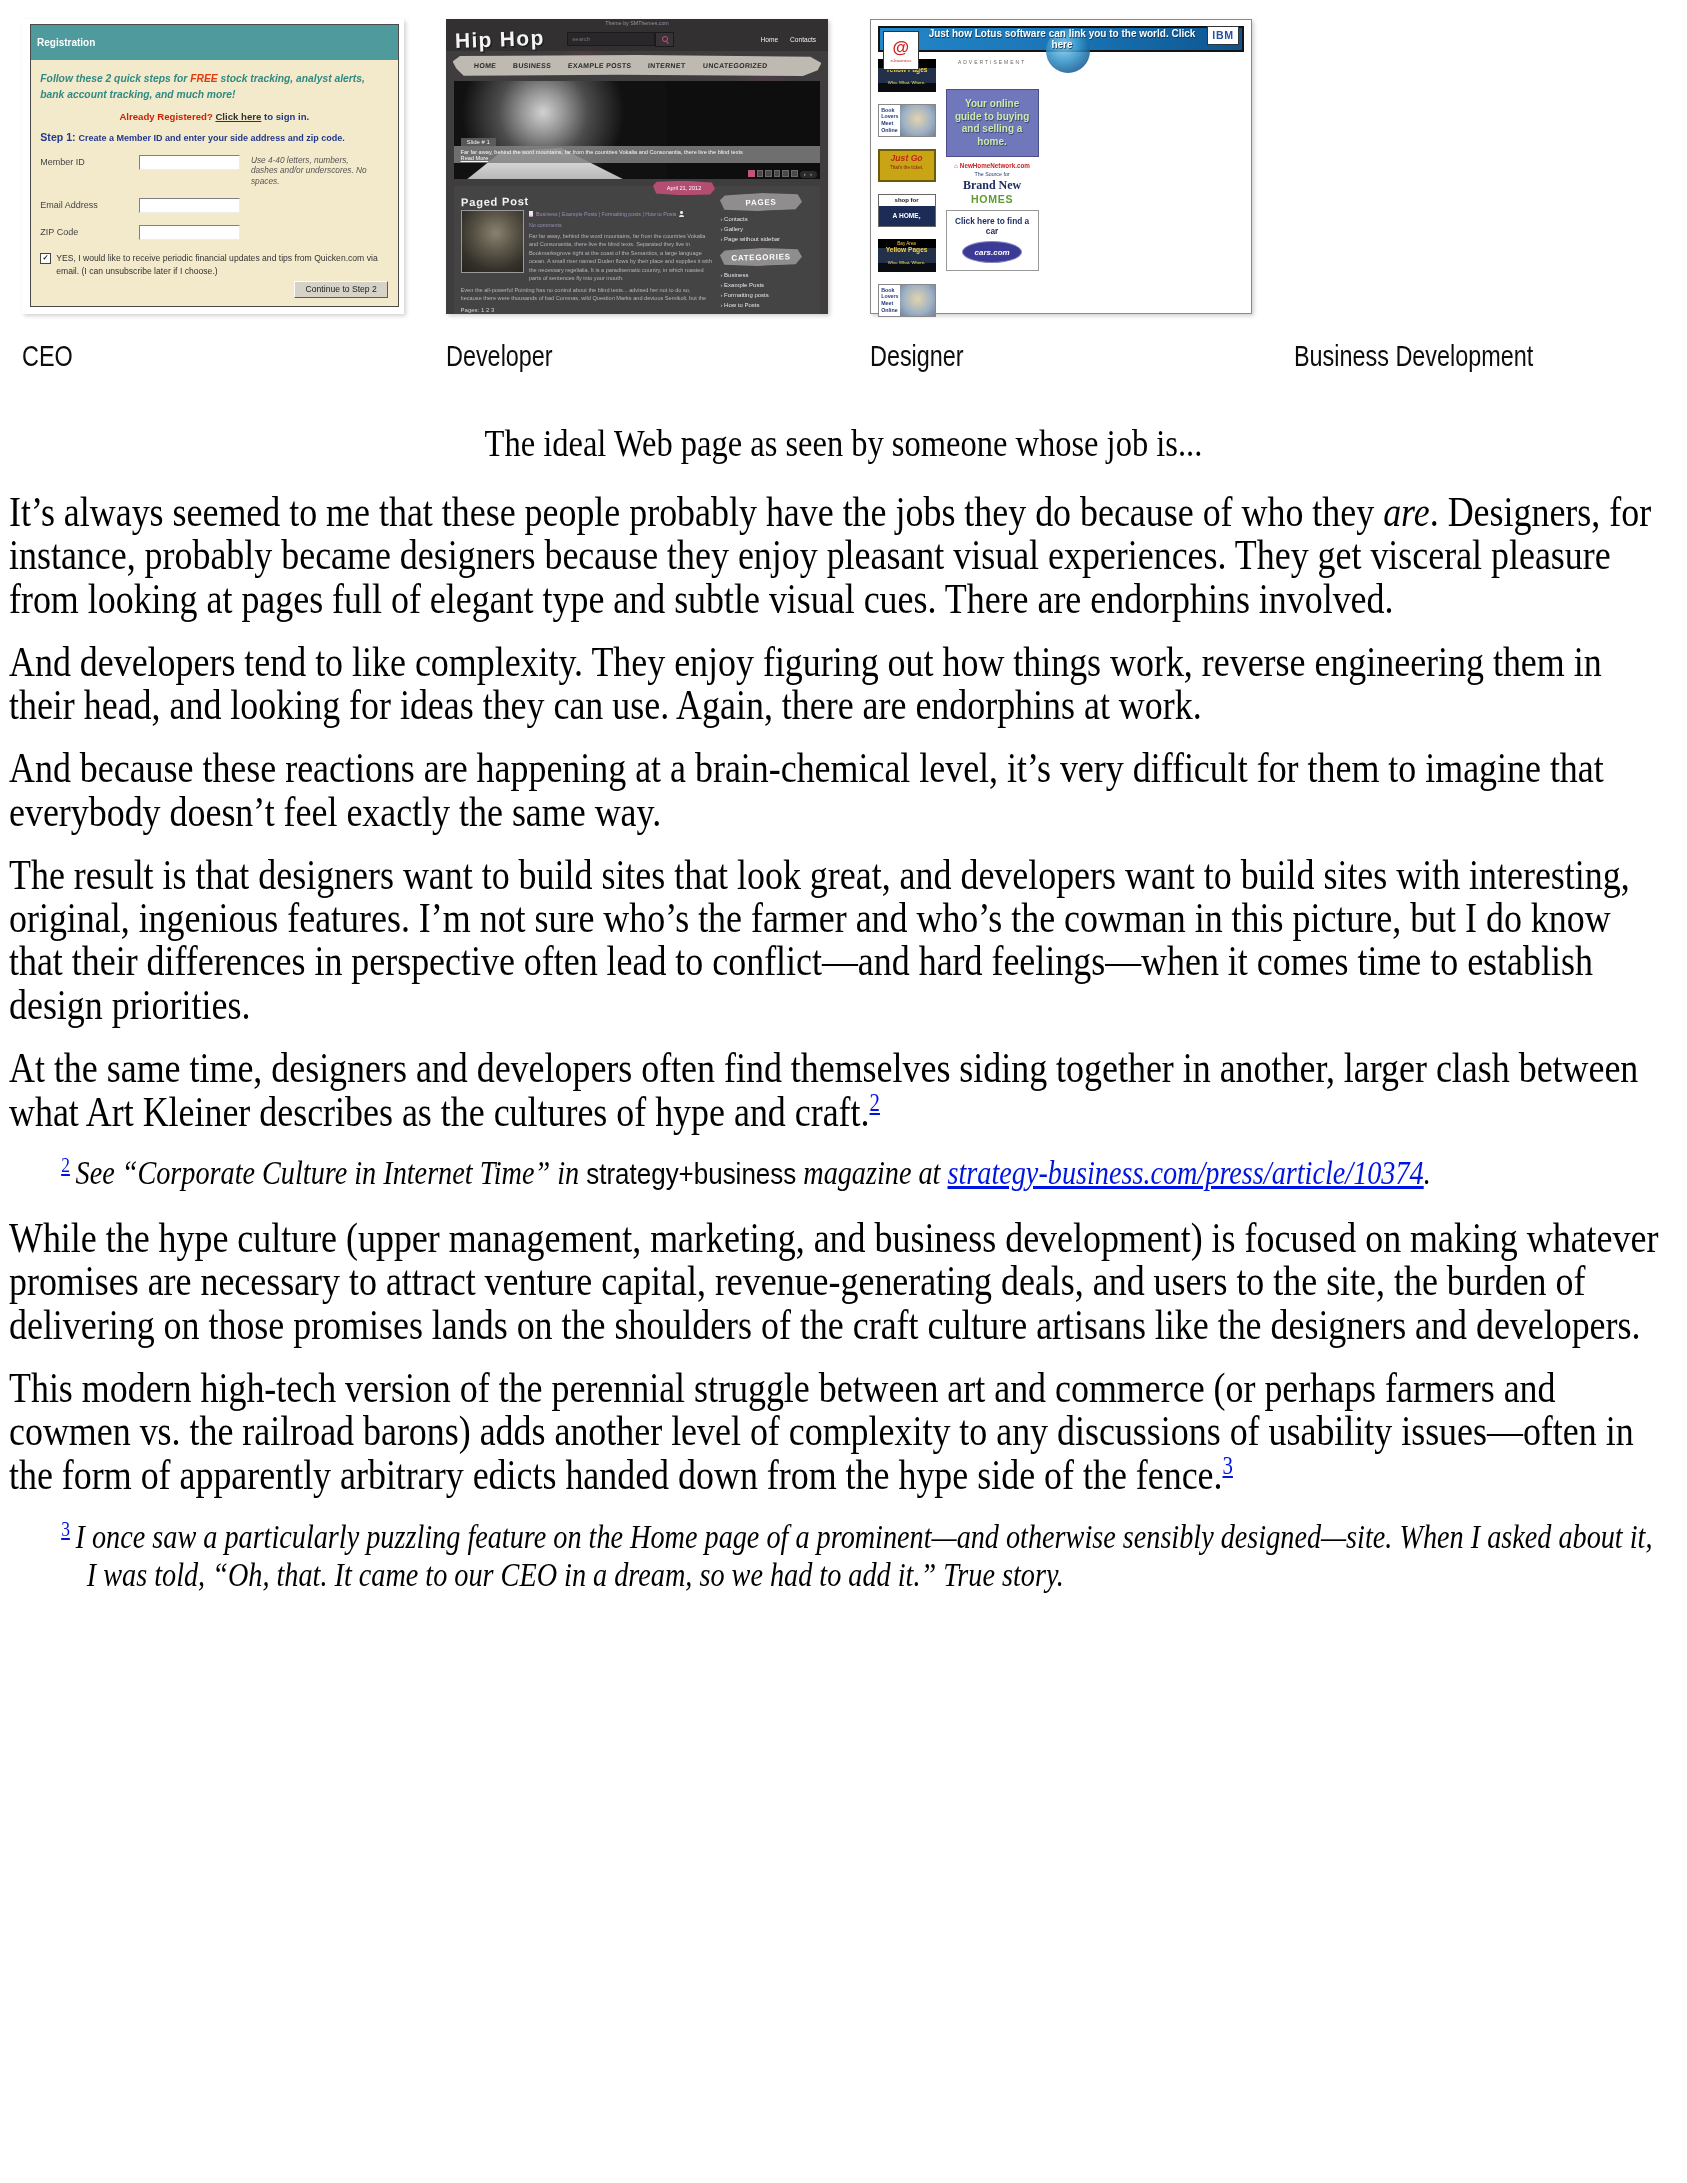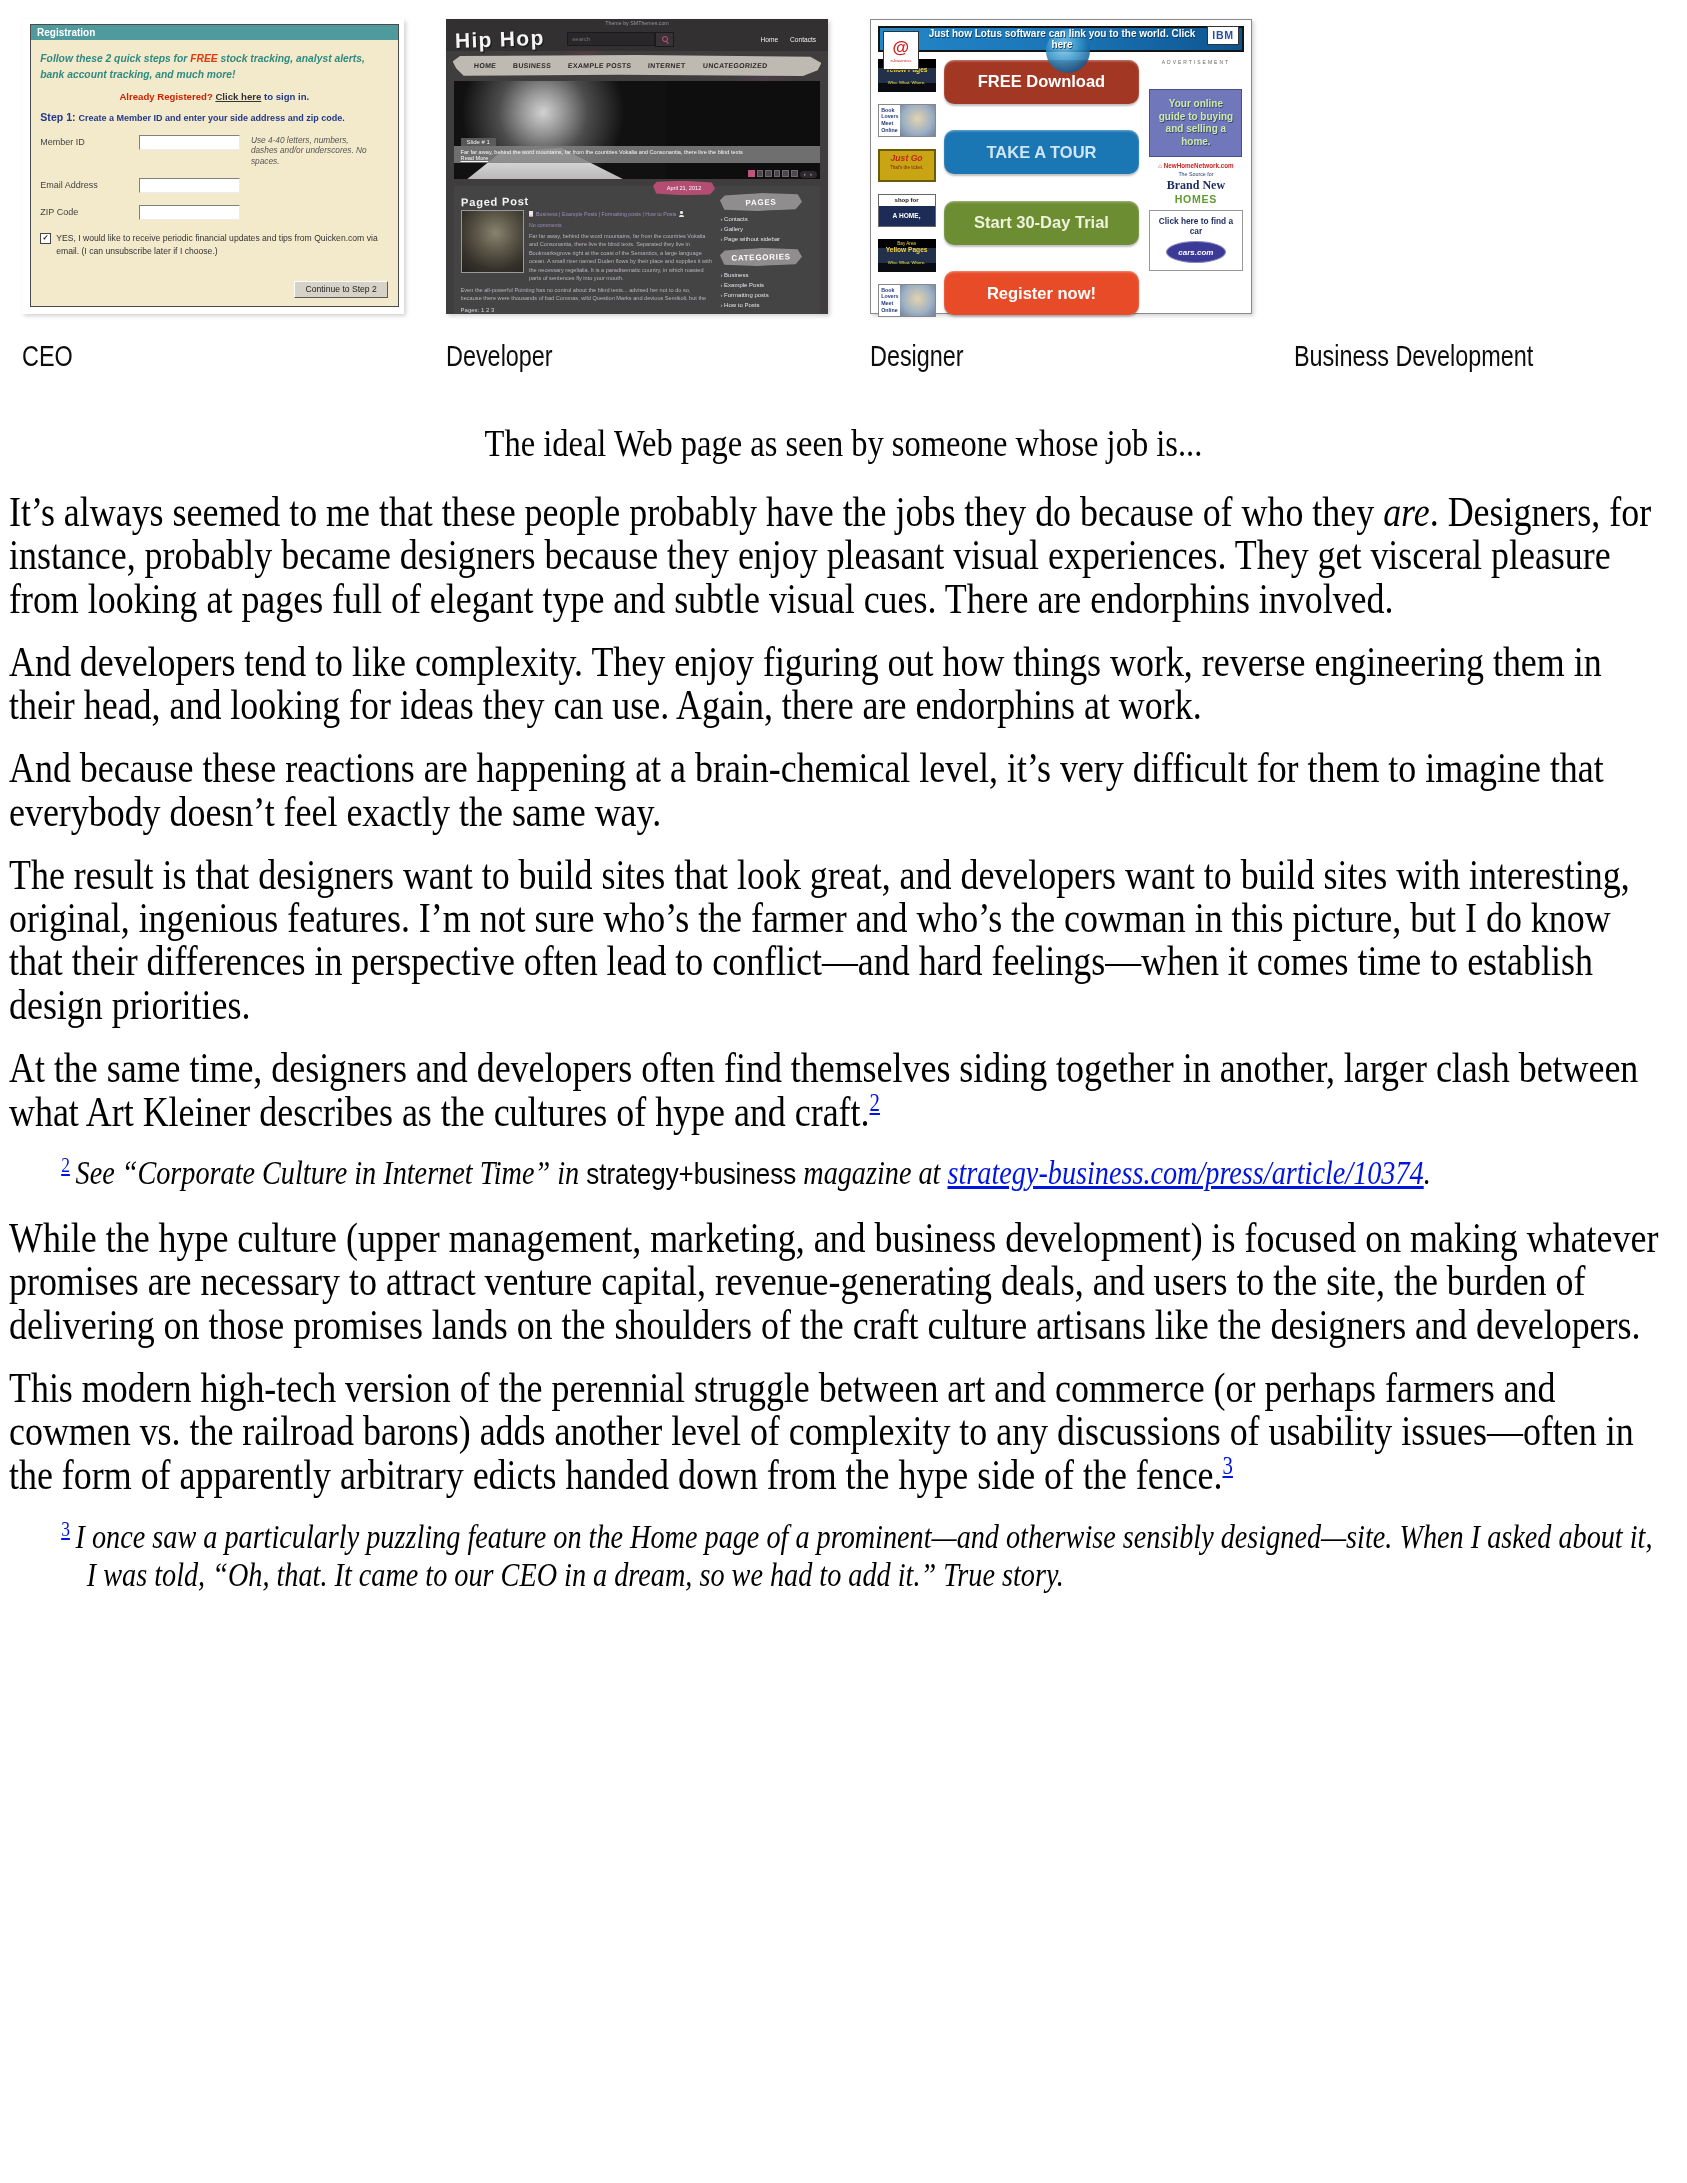--- a/index.html
+++ b/index.html
@@ -14,21 +14,21 @@
   .pizzazz{background:#8b9173;display:flex;align-items:center;justify-content:center;
            box-shadow:inset -5.3px -5.3px 12px rgba(0,0,0,.14), 2px 2px 4px rgba(0,0,0,.18);}
   .pizzazz-text{display:inline-block;transform:scaleX(.78);font-family:"Liberation Sans",sans-serif;
            font-weight:bold;font-style:italic;font-size:71px;letter-spacing:3.3px;color:#33372d;
            text-shadow:1.3px 1.3px 1.3px rgba(0,0,0,.22);}
 
   
   .reg{background:#fff;padding:5.3px 5.3px 6.6px 8px;box-shadow:2px 2px 4px rgba(0,0,0,.18);}
   .reg-form{border:1.3px solid #4a4a4a;height:100%;background:#f3e9cb;display:flex;flex-direction:column;box-sizing:border-box;}
   .reg-header{background:#4e9a9c;color:#fff;font:bold 10px "Liberation Sans",sans-serif;
-              padding:2px 6px;border-bottom:2px solid #f3e9cb;}
+              padding:12px 6px;border-bottom:2px solid #f3e9cb;}
   .reg-body{padding:5.3px 9.3px 8px;flex:1;display:flex;flex-direction:column;font-family:"Liberation Sans",sans-serif;}
   .reg-intro{color:#2f8a82;font-style:italic;font-weight:bold;font-size:10.3px;line-height:1.5;margin-top:4px;}
   .free{color:#e03a10;}
   .reg-already{text-align:center;margin:8.6px 0 1.3px;font-size:9.6px;font-weight:bold;color:#223a8c;}
   .already-red{color:#cc2200;}
   .click-here{color:#333;text-decoration:underline;cursor:pointer;}
   .reg-step{margin-top:8.6px;color:#223a8c;font-weight:bold;font-size:9px;}
   .step-label{font-size:10.6px;}
   .reg-row{display:flex;align-items:flex-start;margin-top:11.2px;}
   .reg-label{width:99px;font-size:9px;color:#444;padding-top:2px;}
@@ -349,26 +349,20 @@
           <div class="bd-ad ad-book">
             <div class="txt">
               <div>Book</div>
               <div>Lovers</div>
               <div>Meet</div>
               <div>Online</div>
             </div>
             <div class="art"></div>
           </div>
         </div>
-        <div class="bd-buttons">
-          <div class="bigbtn btn-free">FREE Download</div>
-          <div class="bigbtn btn-tour">TAKE A TOUR</div>
-          <div class="bigbtn btn-trial">Start 30-Day Trial</div>
-          <div class="bigbtn btn-reg">Register now!</div>
-        </div>
         <div class="bd-right">
           <div class="adv-label">ADVERTISEMENT</div>
           <div class="purple-ad">
             <span>Your online guide to buying and selling a home.</span>
           </div>
           <div class="newhome">
             <div class="nh-logo">⌂ NewHomeNetwork.com</div>
             <div class="nh-sub">The Source for</div>
             <div class="nh-brand">Brand New</div>
             <div class="nh-homes">HOMES</div>

